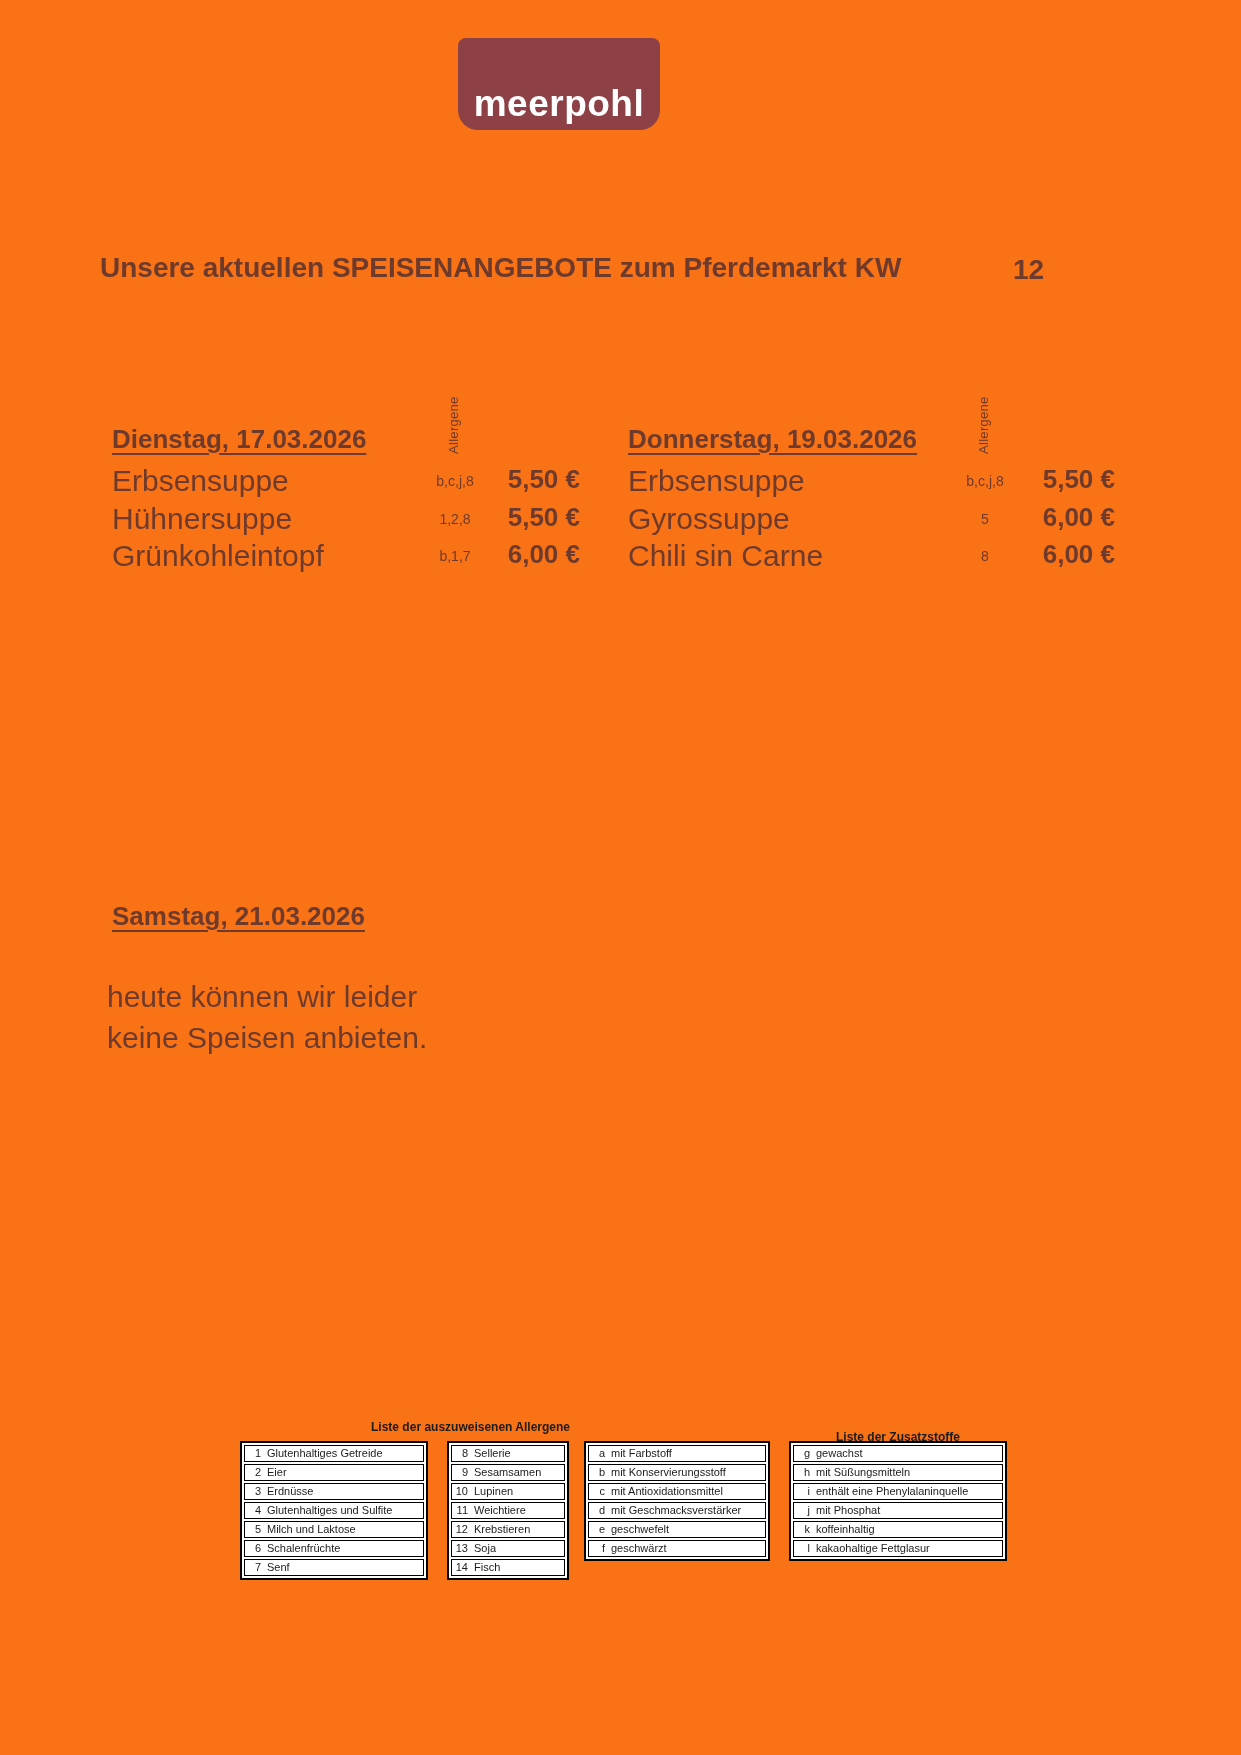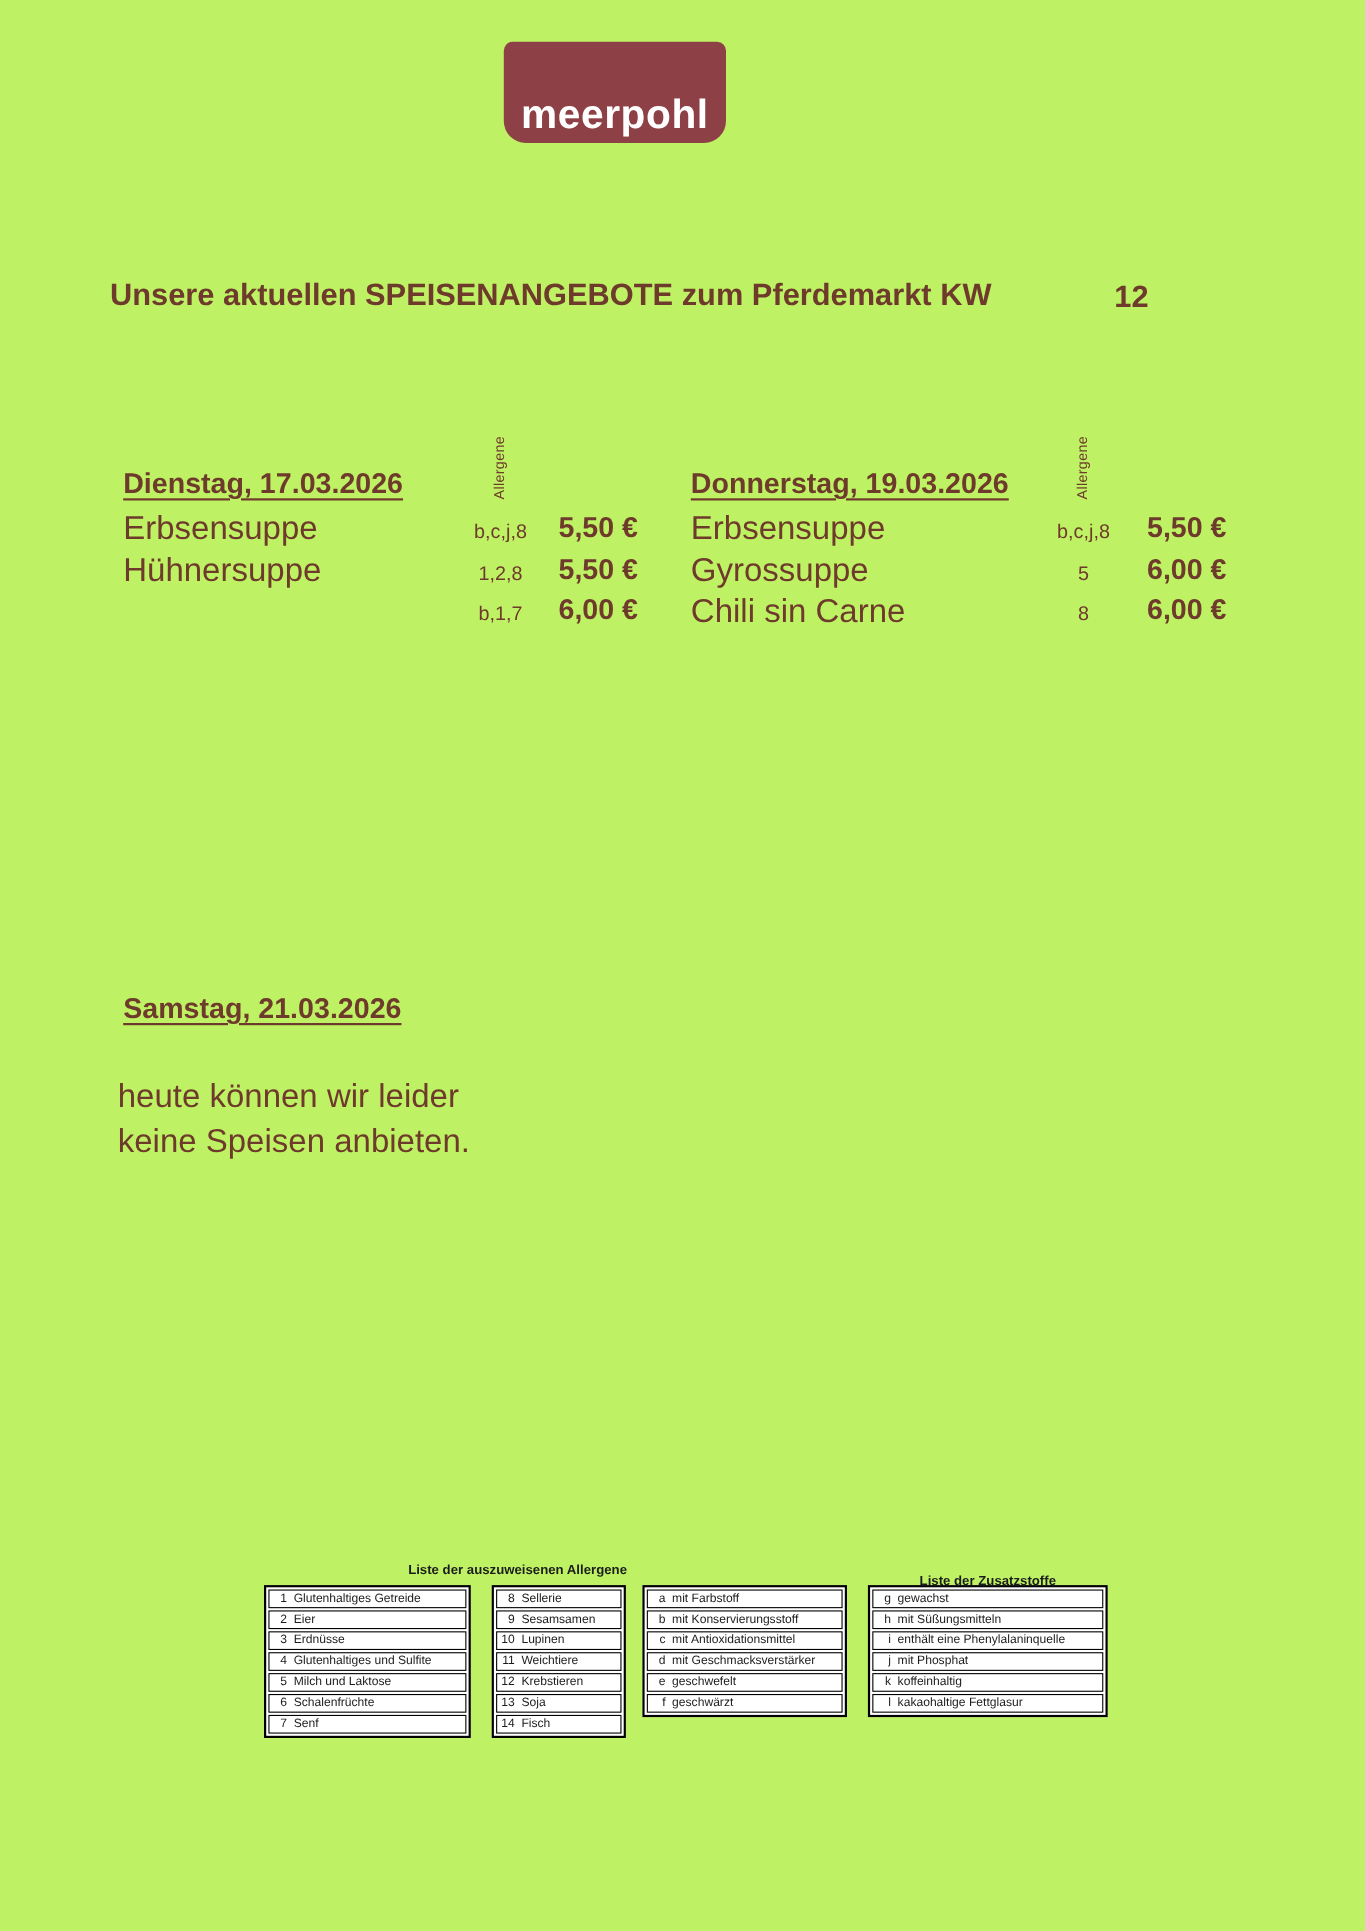--- a/index.html
+++ b/index.html
@@ -1,17 +1,17 @@
 <!DOCTYPE html>
 <html lang="de" style="--brand: #8d4146; --maroon: #6e3a2b;"><head>
 <meta charset="utf-8">
 <style>
   * { margin:0; padding:0; box-sizing:border-box; }
   body { background:#ffffff; font-family:"Liberation Sans","DejaVu Sans",sans-serif; }
-  .page { position:relative; width:1241px; height:1755px; background:#bef264; overflow:hidden; }
+  .page { position:relative; width:1241px; height:1755px; background:#f97316; overflow:hidden; }
 
   
   .logo { position:absolute; left:458px; top:38px; width:202px; height:92px;
           background:var(--brand,#8d4146); border-radius:8px 8px 20px 20px;
           display:flex; align-items:flex-end; justify-content:center; padding-bottom:8px; }
   .logo-text { color:#ffffff; font-size:37px; font-weight:700; letter-spacing:0.5px; line-height:1; }
 
   
   .doc-title { position:absolute; left:100px; top:252px; font-size:28px; font-weight:700;
                color:var(--maroon,#6e3a2b); white-space:nowrap; }
@@ -22,21 +22,21 @@
   .rot-label { position:absolute; width:20px; height:72px; writing-mode:vertical-rl; transform:rotate(180deg);
                font-size:13px; color:var(--maroon,#6e3a2b); letter-spacing:0.3px; }
   .rotL { left:446px; top:382px; }
   .rotR { left:976px; top:382px; }
 
   .day-heading { position:absolute; top:424px; font-size:26px; font-weight:700; color:var(--maroon,#6e3a2b);
                  text-decoration:underline; text-underline-offset:5px; text-decoration-thickness:2px; white-space:nowrap; }
   .dayL { left:112px; } .dayR { left:628px; }
 
   .mname  { position:absolute; font-size:30px; color:var(--maroon,#6e3a2b); white-space:nowrap; }
-  .mcode  { position:absolute; font-size:18px; color:var(--maroon,#6e3a2b); text-align:center; width:110px; }
+  .mcode  { position:absolute; font-size:14px; color:var(--maroon,#6e3a2b); text-align:center; width:110px; }
   .mprice { position:absolute; font-size:26px; font-weight:700; color:var(--maroon,#6e3a2b);
             text-align:right; width:125px; white-space:nowrap; }
   .colL.mname  { left:112px; width:290px; }
   .colL.mcode  { left:400px; }
   .colL.mprice { left:455px; }
   .colR.mname  { left:628px; width:290px; }
   .colR.mcode  { left:930px; }
   .colR.mprice { left:990px; }
   .r1 { top:464px; } .r2 { top:502px; } .r3 { top:539px; }
   .c1 { top:473px; } .c2 { top:511px; } .c3 { top:548px; }
@@ -82,20 +82,21 @@
   <div class="day-heading dayR">Donnerstag, 19.03.2026</div>
 
   <div class="mname colL r1">Erbsensuppe</div>
   <div class="mcode colL c1">b,c,j,8</div>
   <div class="mprice colL r1">5,50 €</div>
 
   <div class="mname colL r2">Hühnersuppe</div>
   <div class="mcode colL c2">1,2,8</div>
   <div class="mprice colL r2">5,50 €</div>
 
+  <div class="mname colL r3">Grünkohleintopf</div>
   <div class="mcode colL c3">b,1,7</div>
   <div class="mprice colL r3">6,00 €</div>
 
   <div class="mname colR r1">Erbsensuppe</div>
   <div class="mcode colR c1">b,c,j,8</div>
   <div class="mprice colR r1">5,50 €</div>
 
   <div class="mname colR r2">Gyrossuppe</div>
   <div class="mcode colR c2">5</div>
   <div class="mprice colR r2">6,00 €</div>

